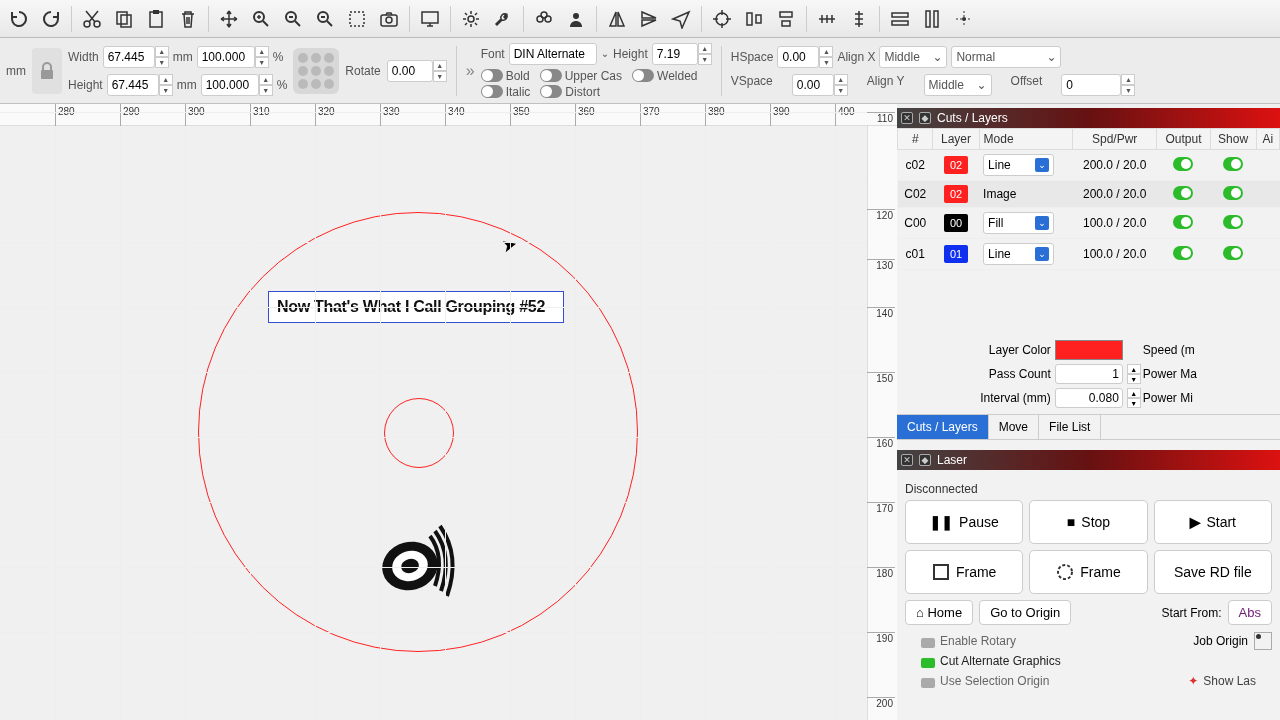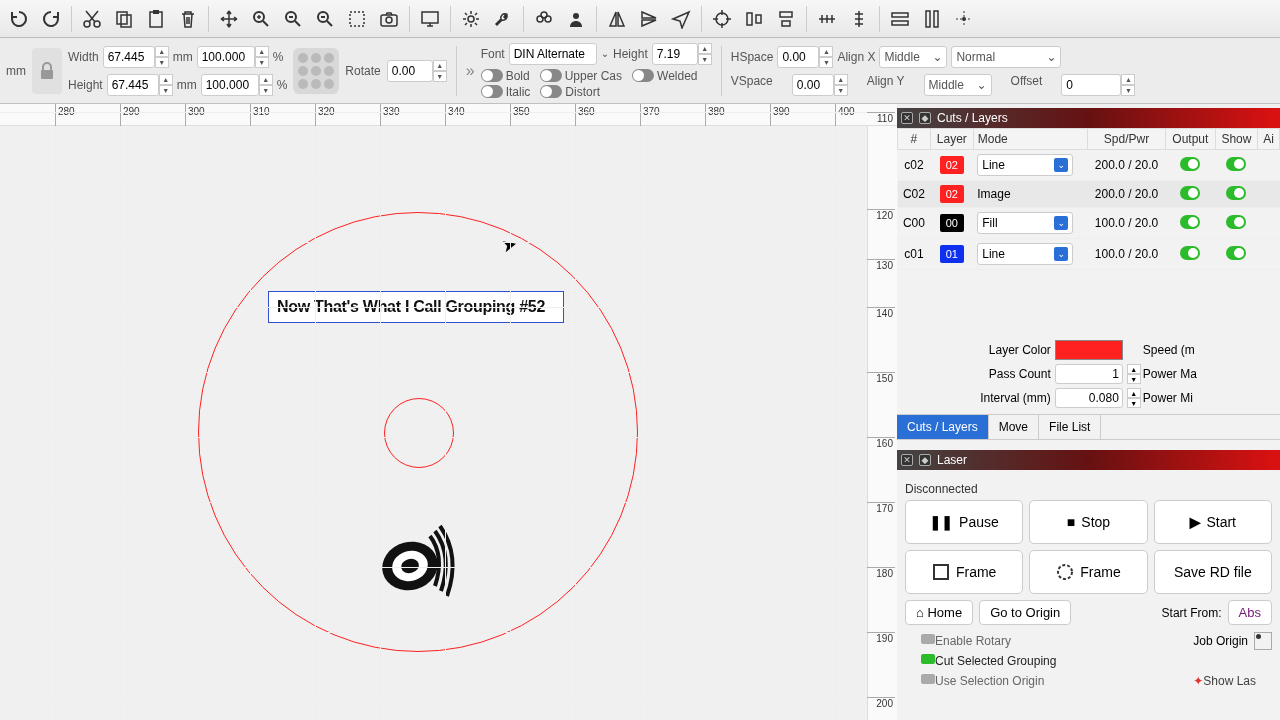--- a/index.html
+++ b/index.html
@@ -29,35 +29,35 @@
 .canvas{ position:absolute; top:126px; left:0; width:867px; height:594px; }
 .circle-outer{ position:absolute; border:1px solid #ff2020; border-radius:50%; }
 .text-box{ position:absolute; border:1px solid #3050d0; background:#fff; color:#111; font-weight:700; font-size:16px; padding:6px 8px; font-family:Arial Black,Arial,sans-serif; letter-spacing:-0.3px;}
 .panel{ position:absolute; right:0; width:383px; background:#f2f2f2; }
 .panel-hd{ height:20px; background:linear-gradient(90deg,#444,#661111,#dd1111); color:#fff; font-size:12px; display:flex; align-items:center; padding:0 4px; gap:6px; }
 .panel-hd .dot{ width:12px;height:12px;border:1px solid #aaa;border-radius:2px;display:flex;align-items:center;justify-content:center;font-size:9px;color:#ccc;background:#333; }
 .tbl{ width:100%; border-collapse:collapse; font-size:12px; }
 .tbl th{ background:#f4f4f4; border:1px solid #dcdcdc; padding:3px 4px; font-weight:400; color:#333; text-align:center;}
 .tbl td{ border-bottom:1px solid #eee; padding:4px; }
 .swatch{ width:24px; height:18px; display:inline-flex; align-items:center; justify-content:center; color:#fff; font-size:11px; border-radius:2px;}
-.sel{ background:#fff; border:1px solid #ccc; border-radius:3px; height:22px; width:96px; display:flex; align-items:center; justify-content:space-between; padding:0 4px; }
+.sel{ background:#fff; border:1px solid #ccc; border-radius:3px; height:22px; width:71px; display:flex; align-items:center; justify-content:space-between; padding:0 4px; }
 .sel .car{ width:14px; height:14px; background:#2a6fd6; border-radius:2px; color:#fff; font-size:9px; display:flex; align-items:center; justify-content:center;}
 .tog2{ width:20px; height:14px; border-radius:7px; display:inline-block; position:relative; }
 .tog2::after{content:'';width:10px;height:10px;background:#fff;border-radius:50%;position:absolute;top:2px;}
 .tog2.green{ background:#2bbb2b; } .tog2.green::after{left:8px;}
 .layer-props{ padding:6px 8px; font-size:12px; display:grid; grid-template-columns:auto 68px 12px auto; gap:4px 4px; align-items:center; }
 .layer-props input{ height:20px; border:1px solid #ccc; border-radius:3px; font-size:12px; text-align:right; padding:0 3px;}
 .tabs{ display:flex; border-top:1px solid #ccc; border-bottom:1px solid #ccc; }
 .tabs div{ padding:5px 10px; font-size:12px; border-right:1px solid #ccc; cursor:pointer; }
 .tabs .active{ background:#2a6fd6; color:#fff; }
 .laser-body{ padding:8px; font-size:12px; }
 .btnrow{ display:flex; gap:6px; margin-bottom:6px; }
 .bigbtn{ flex:1; height:44px; background:#fff; border:1px solid #ccc; border-radius:5px; display:flex; align-items:center; justify-content:center; gap:6px; cursor:pointer; font-size:14px;}
 .smbtn{ background:#fff; border:1px solid #ccc; border-radius:4px; padding:4px 10px; cursor:pointer; font-size:13px;}
-.checkline{ display:flex; align-items:flex-start; padding:3px 16px; color:#666; }
+.checkline{ display:flex; align-items:flex-end; gap:5px; padding:3px 16px; color:#666; }
 .greenled{width:14px;height:10px;background:#2bbb2b;border-radius:2px;}
 .grayled{width:14px;height:10px;background:#aaa;border-radius:2px;}
 .cursor-arrow{position:absolute; font-size:18px; color:#000; transform:rotate(-15deg);}
 svg{display:block}
 </style>
 </head>
 <body>
 
 <div class="toolbar">
   <div class="tbtn">
@@ -582,21 +582,21 @@
         </div>
       <div style="display:flex;align-items:center;gap:6px">
           <span>Job Origin</span>
         <div style="width:18px;height:18px;border:1px solid #aaa;position:relative">
             <div style="width:5px;height:5px;background:#333;border-radius:50%;position:absolute;top:1px;left:1px"></div>
           </div>
       </div>
     </div>
     <div class="checkline">
         <div class="greenled"></div>
-        <span style="color:#222">Cut Selected Grouping</span>
+        <span style="color:#222">Cut Alternate Graphics</span>
       </div>
     <div style="display:flex;justify-content:space-between">
       <div class="checkline">
           <div class="grayled"></div>
           <span>Use Selection Origin</span>
         </div>
       <div class="checkline">
           <span style="color:#d33">✦</span>
           <span style="color:#404040">Show Las</span>
         </div>

